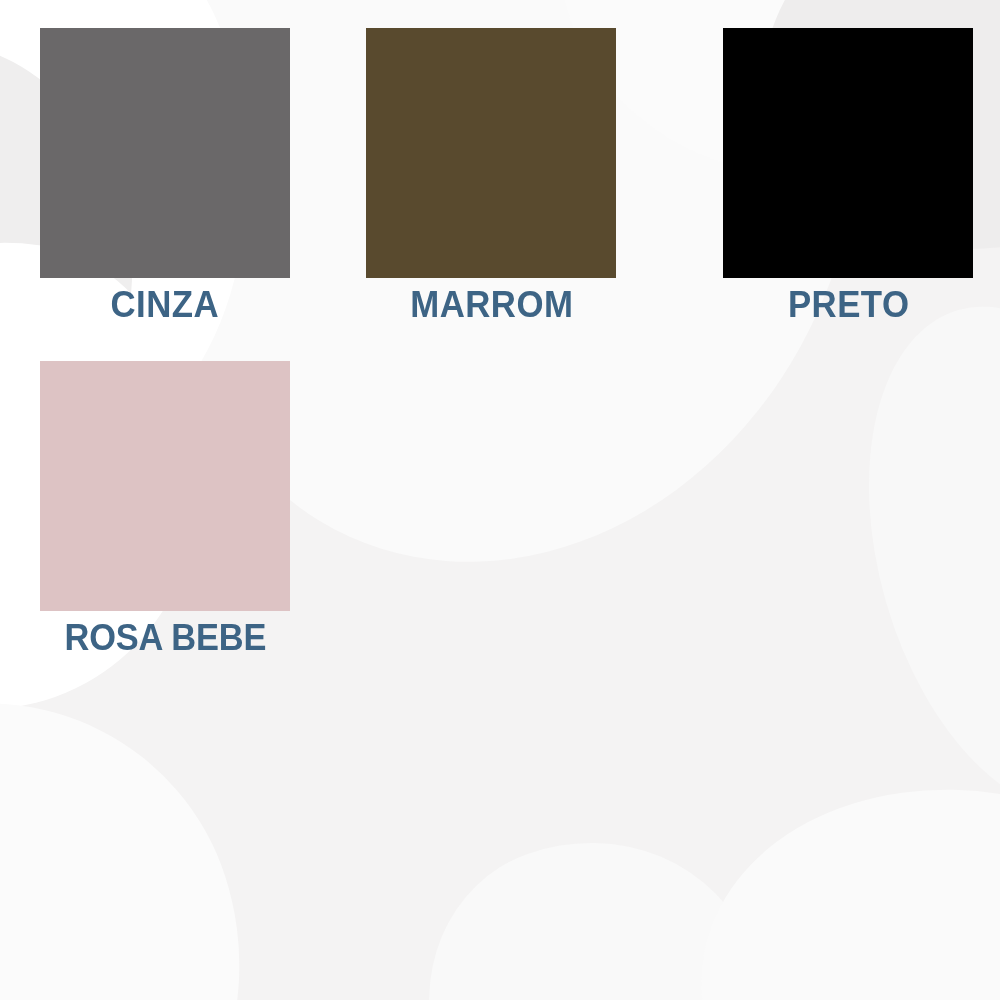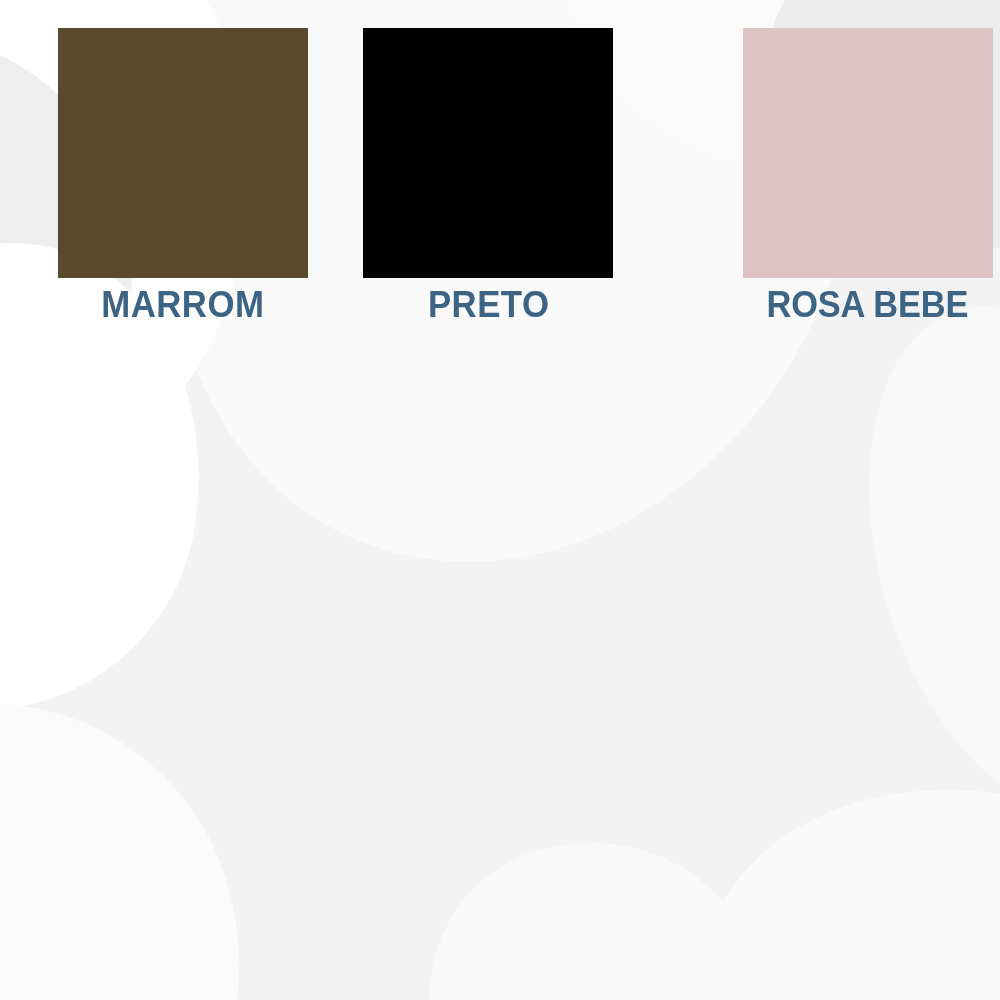--- a/index.html
+++ b/index.html
@@ -105,25 +105,25 @@
 
   .cell {
     position:relative;
     display:flex;
     flex-direction:column;
     align-items:center;
   }
 
   
   .cell.col-0 { align-items:flex-start; padding-left:40px; }
-  .cell.col-1 { align-items:center; padding-left:33px; }
-  .cell.col-2 { align-items:flex-start; padding-left:30px; }
+  .cell.col-1 { align-items:flex-start; padding-left:33px; }
+  .cell.col-2 { align-items:center; padding-left:30px; }
 
   .cell.row-0 { padding-top:28px; }
-  .cell.row-1 { padding-top:28px;margin-left:36px; }
+  .cell.row-1 { padding-top:28px; }
   .cell.row-2 { padding-top:22px; }
 
   .swatch-block {
     display:flex;
     flex-direction:column;
     align-items:center;
     width:250px;
   }
 
   .swatch {
@@ -163,20 +163,26 @@
     <div class="blob blob-top-right"></div>
     <div class="blob blob-left-mid"></div>
     <div class="blob blob-right-mid"></div>
     <div class="blob blob-bottom-left"></div>
     <div class="blob blob-wedge-bl"></div>
     <div class="blob blob-bottom-right"></div>
   </div>
 
   <div class="grid">
 
+    <div class="cell row-0 col-0">
+      <div class="swatch-block">
+        <div class="swatch" style="background: rgb(106, 104, 105);"></div>
+        <div class="swatch-label" style="color: rgb(61, 100, 133);">CINZA</div>
+      </div>
+    </div>
 
     <div class="cell row-0 col-1">
       <div class="swatch-block">
         <div class="swatch" style="background: rgb(89, 74, 46);"></div>
         <div class="swatch-label" style="color: rgb(61, 100, 133);">MARROM</div>
       </div>
     </div>
 
     <div class="cell row-0 col-2">
       <div class="swatch-block">

